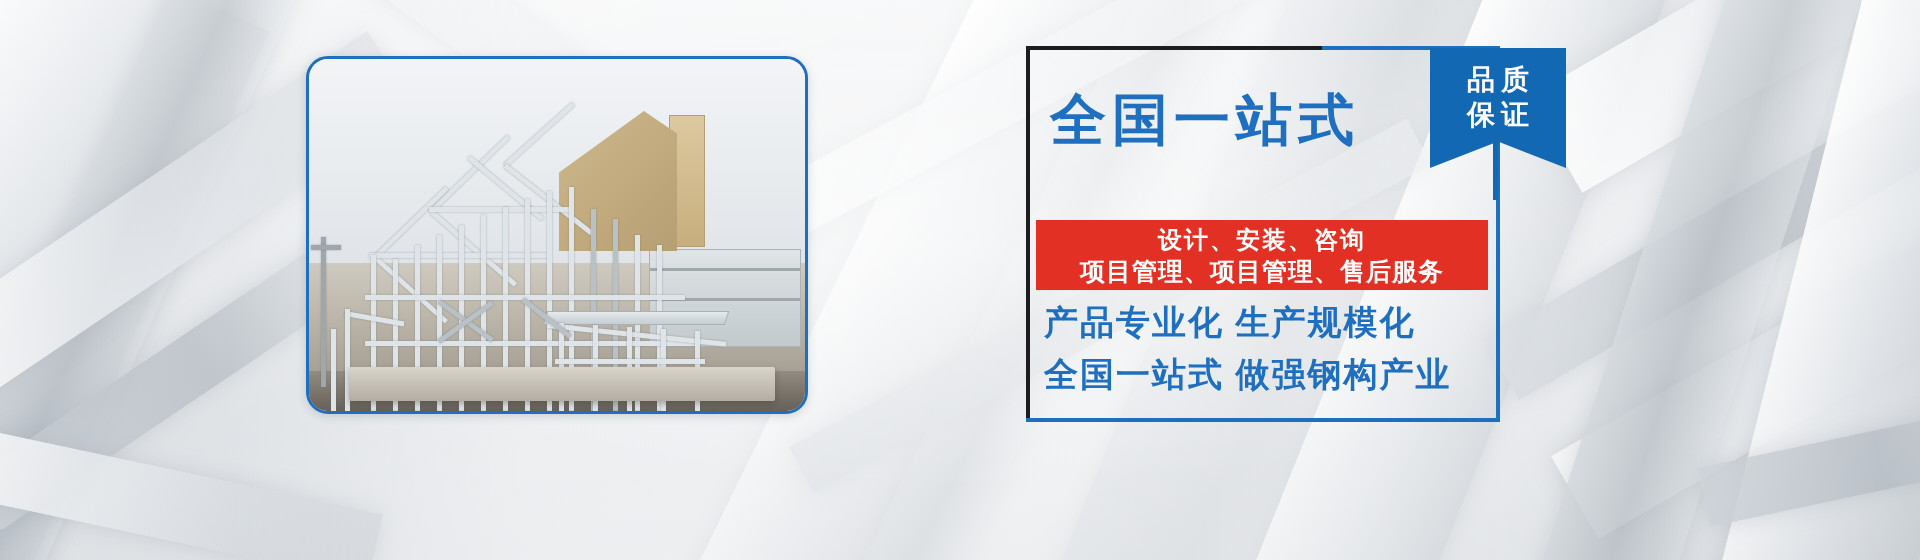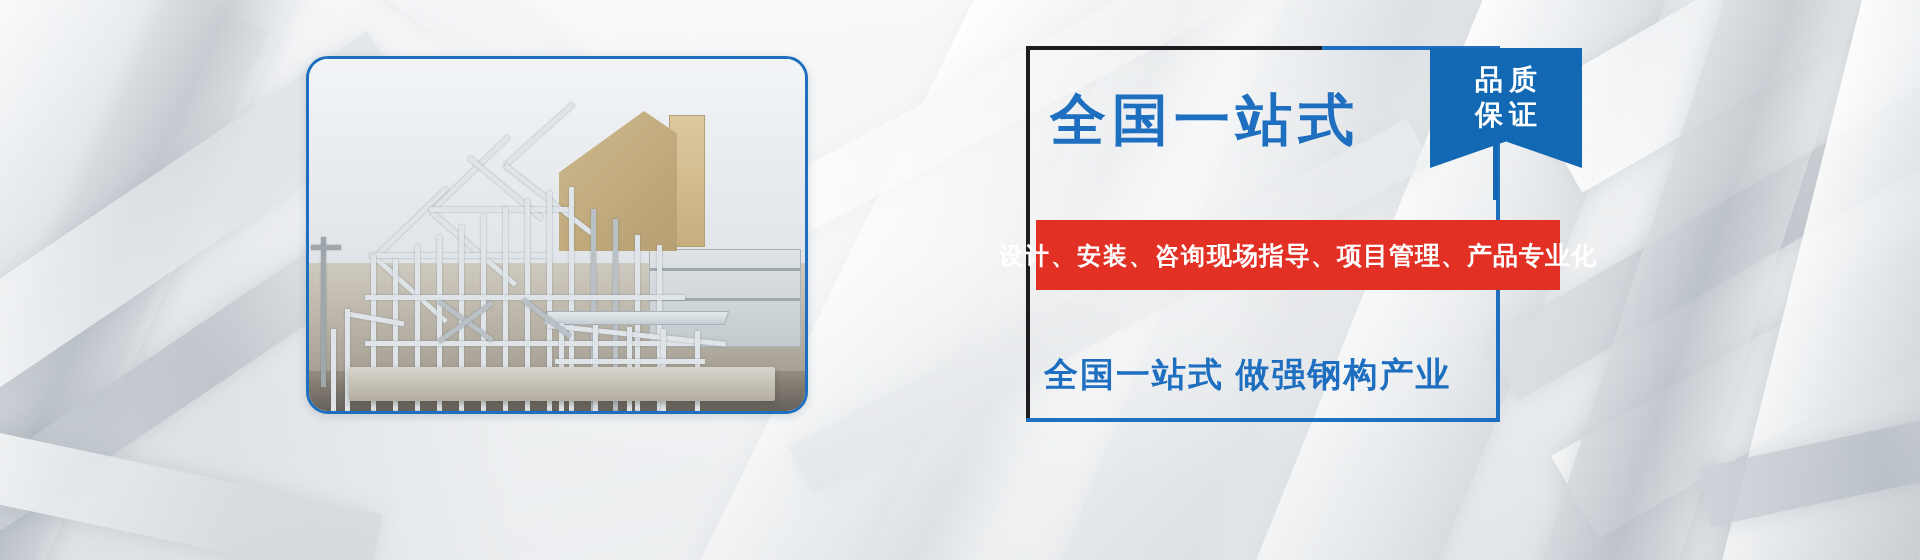--- a/index.html
+++ b/index.html
@@ -87,41 +87,41 @@
     font-size:56px;line-height:60px;font-weight:bold;color:#1f6fc0;
     letter-spacing:6px;white-space:nowrap;
     font-family:"Liberation Sans","DejaVu Sans",sans-serif;
   }
   #subtitle{
     position:absolute;left:24px;top:104px;
     font-size:38px;line-height:44px;font-weight:bold;color:#1f6fc0;
     letter-spacing:2px;white-space:nowrap;
   }
   #red-box{
-    position:absolute;left:10px;top:158px;width:524px;height:70px;
+    position:absolute;left:10px;top:158px;width:452px;height:70px;
     background:#e23024;color:#ffffff;
-    display:flex;flex-direction:row;align-items:center;justify-content:center;
+    display:flex;flex-direction:column;align-items:center;justify-content:center;
   }
   #red-box .rl1{font-size:24px;line-height:31px;font-weight:bold;letter-spacing:2px;white-space:nowrap;}
   #red-box .rl2{font-size:25px;line-height:32px;font-weight:bold;letter-spacing:1px;white-space:nowrap;}
 
   .slogan{
     position:absolute;left:18px;
     font-size:34px;line-height:40px;font-weight:bold;color:#1f6fc0;
     letter-spacing:2px;white-space:nowrap;
   }
   #slogan1{top:240px;}
   #slogan2{top:292px;}
 
   
   #ribbon{
     position:absolute;left:1430px;top:22px;width:130px;height:146px;
   }
   #ribbon .flag{
-    position:absolute;left:0;top:26px;width:152px;height:120px;
+    position:absolute;left:0;top:26px;width:136px;height:120px;
     background:#1268b3;
     clip-path:polygon(0 0,100% 0,100% 100%,50% 78%,0 100%);
     display:flex;flex-direction:column;align-items:center;justify-content:flex-start;
     padding-top:14px;box-sizing:border-box;
   }
   #ribbon .rt{color:#ffffff;font-size:28px;line-height:35px;font-weight:bold;letter-spacing:6px;
     text-indent:6px;white-space:nowrap;}
   #ribbon .pole{
     position:absolute;left:63px;top:120px;width:5px;height:58px;background:#1268b3;
   }
@@ -227,23 +227,24 @@
     <div class="bracket top-h"></div>
     <div class="bracket top-h2"></div>
     <div class="bracket right-v"></div>
     <div class="bracket bot-h"></div>
 
     <div class="panel-inner">
       <div id="headline">全国一站式</div>
 
       <div id="red-box">
         <div class="rl1">设计、安装、咨询</div>
-        <div class="rl2">现场指导、项目管理、产品专业化</div>
+        <div class="rl2">项目管理、项目管理、售后服务</div>
       </div>
 
+      <div class="slogan" id="slogan1">产品专业化  生产规模化</div>
       <div class="slogan" id="slogan2">全国一站式  做强钢构产业</div>
     </div>
   </div>
 
   <div id="ribbon">
     <div class="pole"></div>
     <div class="flag">
       <div class="rt">品质</div>
       <div class="rt">保证</div>
     </div>

